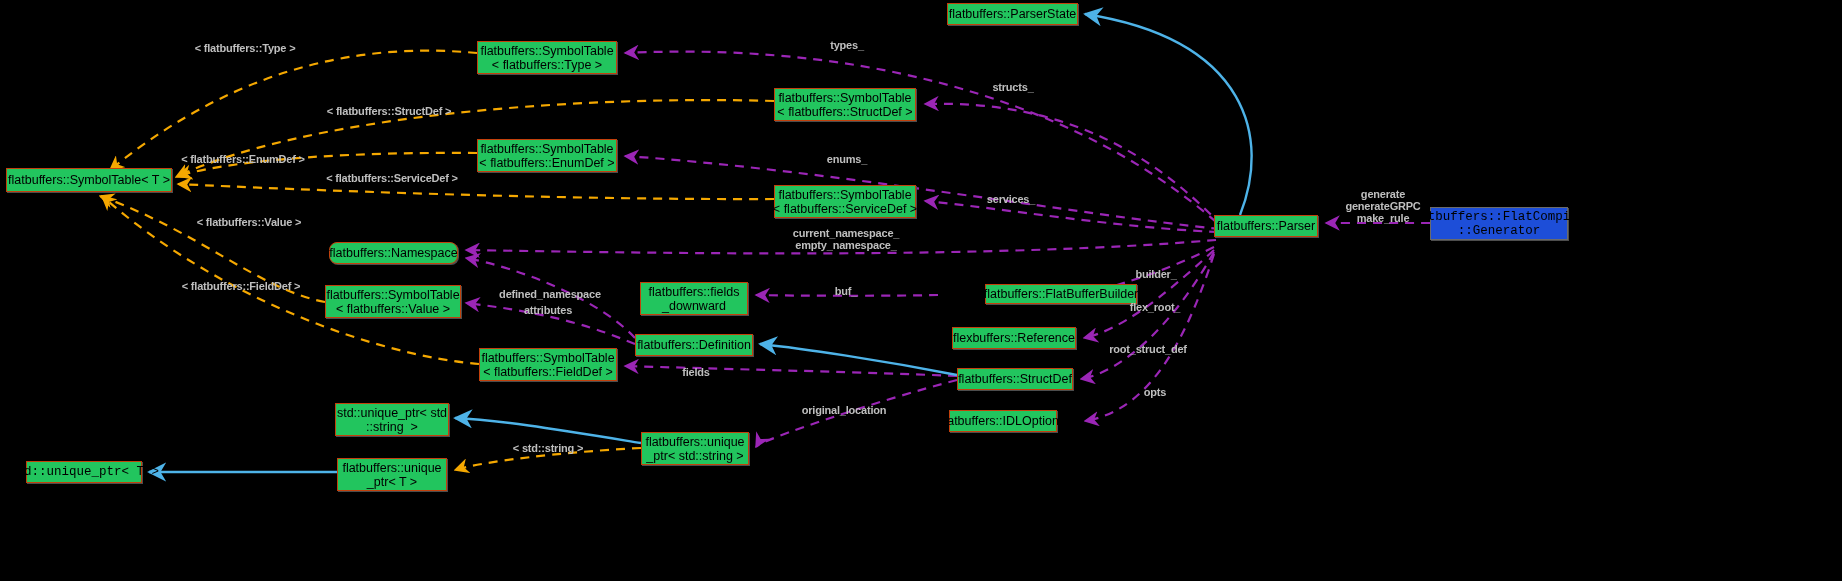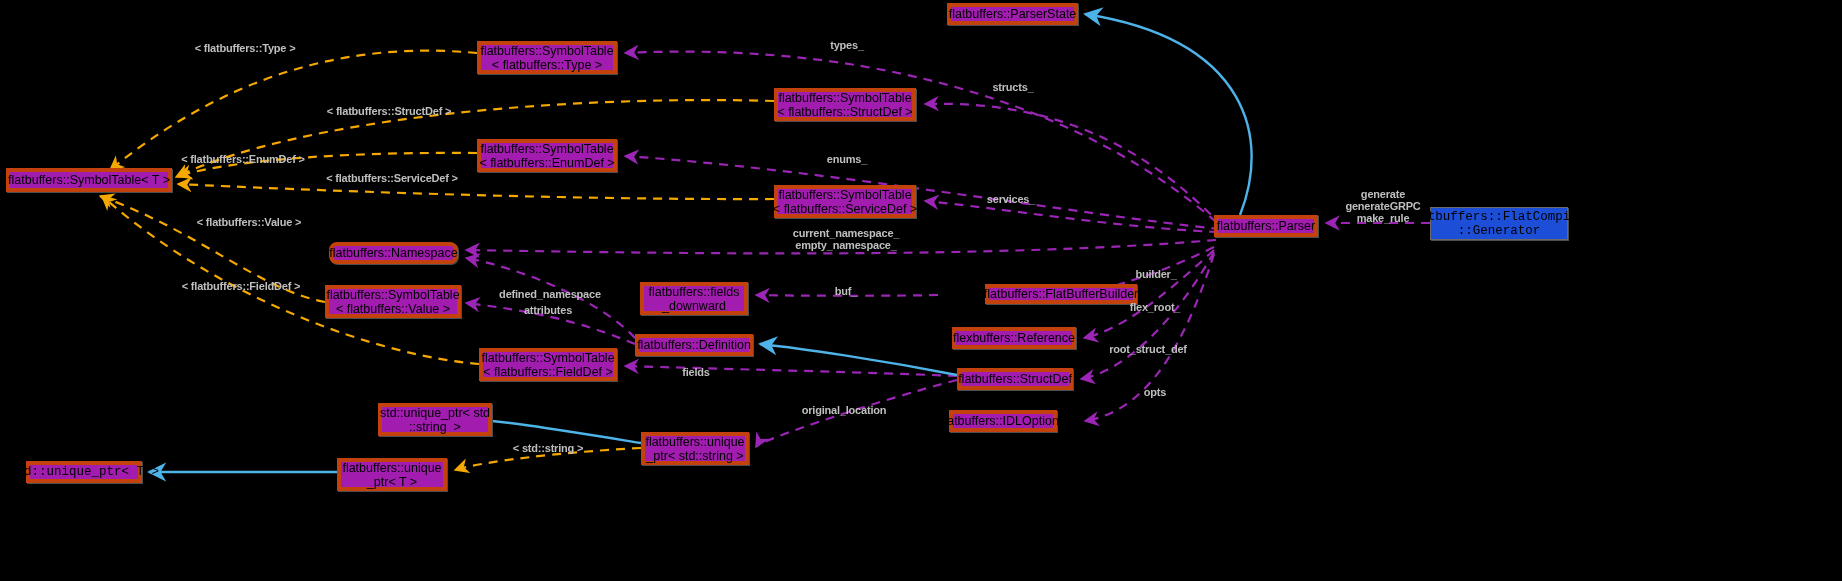--- a/index.html
+++ b/index.html
@@ -7,22 +7,22 @@
     position:relative;
     width:1842px;height:581px;
     background:#000;
     overflow:hidden;
     font-family:"Liberation Sans", sans-serif;
   }
   svg#edges{position:absolute;left:0;top:0;width:1842px;height:581px;}
   .node{
     position:absolute;
     box-sizing:border-box;
-    background:#a21caf;
-    border:4px solid #c2410c;
+    background:#22c55e;
+    border:1px solid #c2410c;
     color:#000000;
     font-size:12.5px;
     line-height:14px;
     text-align:center;
     display:flex;
     align-items:center;
     justify-content:center;
     white-space:pre;
     box-shadow:1px 1px 0 #4d4d4d;
   }
@@ -112,21 +112,21 @@
 _downward</div>
       <div class="node" style="left: 635px; top: 334px; width: 118px; height: 22px;">flatbuffers::Definition</div>
       <div class="node" style="left: 938px; top: 284px; width: 152px; height: 20px; margin-left: 47px;">flatbuffers::FlatBufferBuilder</div>
       <div class="node" style="left: 952px; top: 327px; width: 124px; height: 22px;">flexbuffers::Reference</div>
       <div class="node" style="left: 957px; top: 368px; width: 116px; height: 22px;">flatbuffers::StructDef</div>
       <div class="node" style="left: 949px; top: 410px; width: 108px; height: 22px;">flatbuffers::IDLOptions</div>
       <div class="node" style="left: 947px; top: 3px; width: 131px; height: 22px;">flatbuffers::ParserState</div>
       <div class="node" style="left: 1214px; top: 215px; width: 104px; height: 22px;">flatbuffers::Parser</div>
       <div class="node gray" style="left: 1430px; top: 207px; width: 138px; height: 33px;">flatbuffers::FlatCompiler
 ::Generator</div>
-      <div class="node" style="left: 335px; top: 403px; width: 114px; height: 33px; margin-left: 43px;">std::unique_ptr&lt; std
+      <div class="node" style="left: 335px; top: 403px; width: 114px; height: 33px;">std::unique_ptr&lt; std
 ::string  &gt;</div>
       <div class="node" style="left: 641px; top: 432px; width: 108px; height: 33px;">flatbuffers::unique
 _ptr&lt; std::string &gt;</div>
       <div class="node" style="left: 337px; top: 458px; width: 110px; height: 33px;">flatbuffers::unique
 _ptr&lt; T &gt;</div>
       <div class="node" style="left: 26px; top: 461px; width: 116px; height: 22px; font-family: Liberation Mono, monospace;">std::unique_ptr&lt; T &gt;</div>
     </div>
   <div id="label-layer">
       <div class="edge-label" style="left: 190px; top: 42px; width: 110px;">&lt; flatbuffers::Type &gt;</div>
       <div class="edge-label" style="left: 324px; top: 105px; width: 130px;">&lt; flatbuffers::StructDef &gt;</div>

